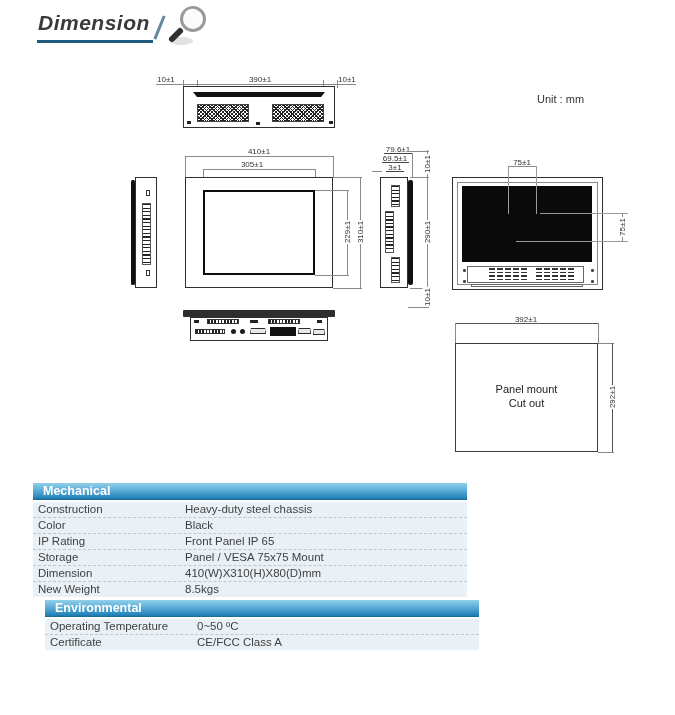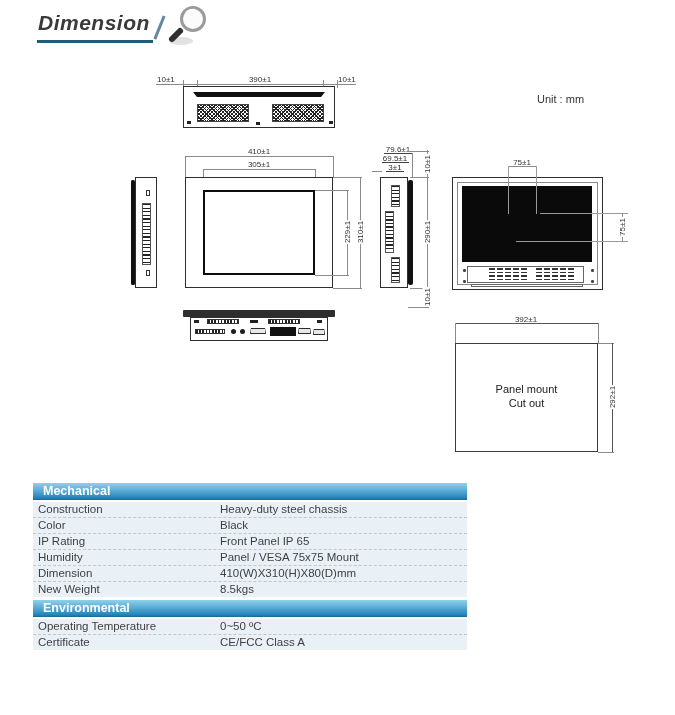--- a/index.html
+++ b/index.html
@@ -43,21 +43,21 @@
   .cutout-text{position:absolute;text-align:center;font-size:11px;line-height:14px;color:#222;}
   
   .spec-table{position:absolute;width:434px;}
   .spec-header{height:17px;line-height:17px;color:#fff;font-size:12.5px;font-weight:bold;
         padding-left:10px;box-sizing:border-box;
         background:linear-gradient(180deg,#90d0ea 0%,#5aabd6 45%,#2383ba 88%,#176991 100%);}
   .spec-body{margin-top:2px;background:#e9f1f7;}
   .trow{display:flex;height:15px;line-height:15px;font-size:11.5px;color:#3f3f3f;align-items:center;}
   .trow + .trow{border-top:1px dashed #bdc8cf;}
   .tlabel{width:152px;padding-left:5px;box-sizing:border-box;white-space:nowrap;}
-  .tvalue{flex:1;white-space:nowrap;margin-left:35px;}
+  .tvalue{flex:1;white-space:nowrap;}
 </style>
 </head>
 <body>
 
 <div class="sheet">
 
   <div class="title">Dimension</div>
   <div class="title-underline"></div>
   <div class="title-slash"></div>
   <svg class="abs" style="left:166px;top:5px" width="48" height="42" viewBox="0 0 48 42">
@@ -90,21 +90,21 @@
     <div class="fill" style="left:3px;top:5px;width:4px;height:105px;border-radius:1.5px"></div>
     <div class="box" style="left:7px;top:2px;width:22px;height:111px"></div>
     <div class="thinbox" style="left:18px;top:15px;width:4px;height:6px;border-color:#333"></div>
     <div class="hvents" style="left:14px;top:28px;width:9px;height:62px"></div>
     <div class="thinbox" style="left:18px;top:95px;width:4px;height:6px;border-color:#333"></div>
   </div>
 
   <div class="grp" style="left:150px;top:145px;width:220px;height:150px">
     <div class="lbl clbl" style="left:109px;top:2px">410±1</div>
     <div class="hline" style="left:35px;top:11px;width:148px"></div>
-    <div class="lbl clbl" style="left:109px;top:15px">305±1</div>
+    <div class="lbl clbl" style="left:102px;top:15px">305±1</div>
     <div class="hline" style="left:53px;top:24px;width:112px"></div>
     <div class="vline" style="left:35px;top:11px;height:21px"></div>
     <div class="vline" style="left:183px;top:11px;height:21px"></div>
     <div class="vline" style="left:53px;top:24px;height:21px"></div>
     <div class="vline" style="left:165px;top:24px;height:21px"></div>
     <div class="box" style="left:35px;top:32px;width:148px;height:111px"></div>
     <div class="box" style="left:53px;top:45px;width:112px;height:85px;border-width:2.5px;border-color:#0d0d0d"></div>
     <div class="hline" style="left:165px;top:45px;width:34px"></div>
     <div class="hline" style="left:165px;top:130px;width:34px"></div>
     <div class="hline" style="left:183px;top:32px;width:29px"></div>
@@ -203,35 +203,35 @@
       </div>
       <div class="trow">
         <div class="tlabel">Color</div>
         <div class="tvalue">Black</div>
       </div>
       <div class="trow">
         <div class="tlabel">IP Rating</div>
         <div class="tvalue">Front Panel IP 65</div>
       </div>
       <div class="trow">
-        <div class="tlabel">Humidity</div>
+        <div class="tlabel">Storage</div>
         <div class="tvalue">Panel / VESA 75x75 Mount</div>
       </div>
       <div class="trow">
         <div class="tlabel">Dimension</div>
         <div class="tvalue">410(W)X310(H)X80(D)mm</div>
       </div>
       <div class="trow">
         <div class="tlabel">New Weight</div>
         <div class="tvalue">8.5kgs</div>
       </div>
     </div>
   </div>
 
-  <div class="spec-table" style="left:33px;top:600px">
+  <div class="spec-table" style="left:45px;top:600px">
     <div class="spec-header">Environmental</div>
     <div class="spec-body">
       <div class="trow">
         <div class="tlabel">Operating Temperature</div>
         <div class="tvalue">0~50 ºC</div>
       </div>
       <div class="trow">
         <div class="tlabel">Certificate</div>
         <div class="tvalue">CE/FCC Class A</div>
       </div>

